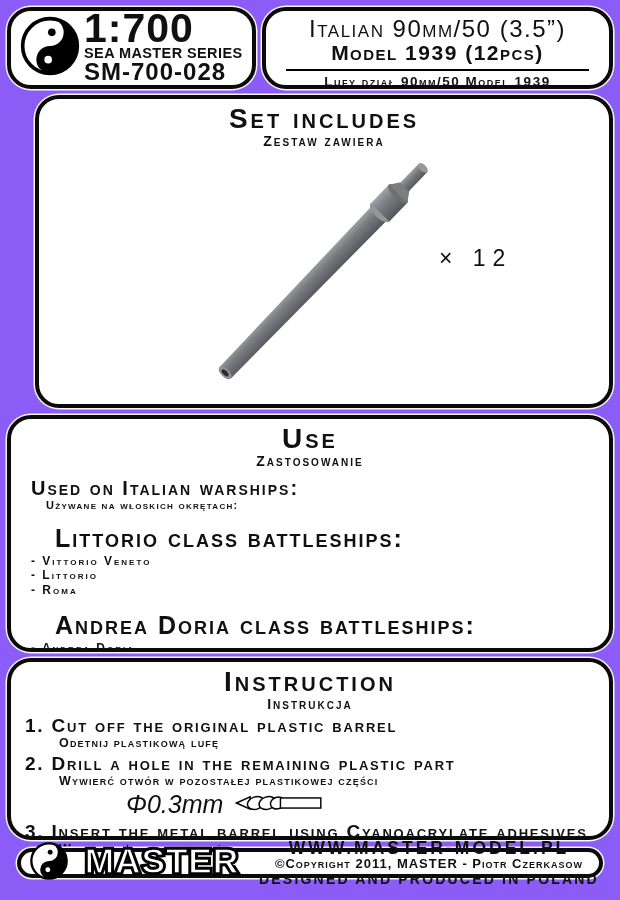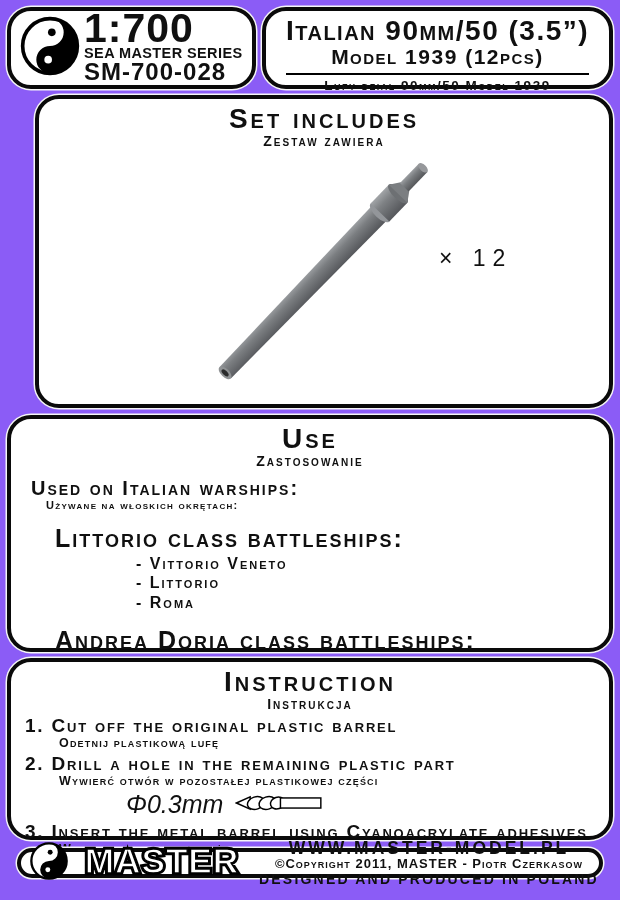--- a/index.html
+++ b/index.html
@@ -14,37 +14,37 @@
     box-shadow:0 0 0 1.5px #f5f5f5; box-sizing:border-box; position:relative;
   }
   
   .header-row { display:flex; gap:6px; height:82px; margin-bottom:6px; }
   .brand-box { width:249px; display:flex; align-items:center; padding:3px 6px 3px 8px; }
   .brand-text { margin-left:3px; }
   .scale { font-variant:normal; font-size:41px; font-weight:bold; line-height:0.8; letter-spacing:1px; white-space:nowrap; }
   .series { font-variant:normal; font-size:14.5px; font-weight:bold; letter-spacing:0.4px; line-height:1.15; white-space:nowrap; }
   .sku { font-variant:normal; font-size:24px; font-weight:bold; letter-spacing:1px; line-height:0.95; white-space:nowrap; }
   .product-box { flex:1; text-align:center; padding-top:5px; }
-  .pt1 { font-size:28px; font-weight:bold; letter-spacing:1.5px; line-height:1.08; white-space:nowrap; }
+  .pt1 { font-size:24px; font-weight:normal; letter-spacing:1.5px; line-height:1.08; white-space:nowrap; }
   .pt2 { font-size:21px; font-weight:bold; letter-spacing:1.5px; line-height:1.05; white-space:nowrap; }
   .prule { border:none; border-top:2px solid #000; margin:5px 20px 3px; }
   .psub { font-size:13.5px; font-weight:bold; letter-spacing:1.5px; white-space:nowrap; }
   
   .sec-title { text-align:center; font-size:28px; font-weight:bold; letter-spacing:3px; line-height:1; margin-top:6px; }
   .sec-sub   { text-align:center; font-size:14px; font-weight:bold; letter-spacing:2px; line-height:1.15; }
   .set-box   { height:313px; margin-bottom:7px;margin-left:28px; }
   .barrel-svg { position:absolute; left:0; top:52px; width:597px; height:252px; }
   .qty { position:absolute; left:400px; top:146px; font-variant:normal; font-size:23px; font-weight:normal; letter-spacing:7px; }
   .use-box { height:237px; margin-bottom:6px; }
   .use-body { padding:9px 0 0 20px; font-weight:bold; }
   .intro    { font-size:20px; letter-spacing:2px; line-height:1.05; }
   .intro-pl { font-size:11px; letter-spacing:1.3px; margin-left:15px; line-height:1.2; }
   .ship-class { font-size:25px; letter-spacing:2px; margin:13px 0 2px 24px; line-height:1.05; }
   .ship-class.second { margin-top:15px; }
-  .ship { font-size:16px; letter-spacing:2px; margin-left:105px; line-height:1.22; }
+  .ship { font-size:12px; letter-spacing:2px; line-height:1.22; }
   .instr-box { height:182px; }
   .step    { font-size:19px; font-weight:bold; letter-spacing:1.8px; margin:4px 0 0 14px; line-height:1.05; white-space:nowrap; }
   .step-pl { font-size:12.5px; font-weight:bold; letter-spacing:1.2px; margin-left:48px; line-height:1.15; }
   .drill-row { display:flex; align-items:center; gap:12px; margin:3px 0 1px 115px; height:26px; }
   .phi { font-variant:normal; font-style:italic; font-weight:normal; font-size:25px; line-height:1; }
   
   .footer-box { height:30px; margin:8px 10px 0; border-radius:20px; display:flex; align-items:center; padding:1px 12px 1px 8px; }
   .wordmark { margin:0 6px 0 2px; }
   .footer-text { flex:1; text-align:center; font-weight:bold; }
   .site { font-variant:normal; font-size:17.5px; letter-spacing:3px; line-height:1.05; white-space:nowrap; }

